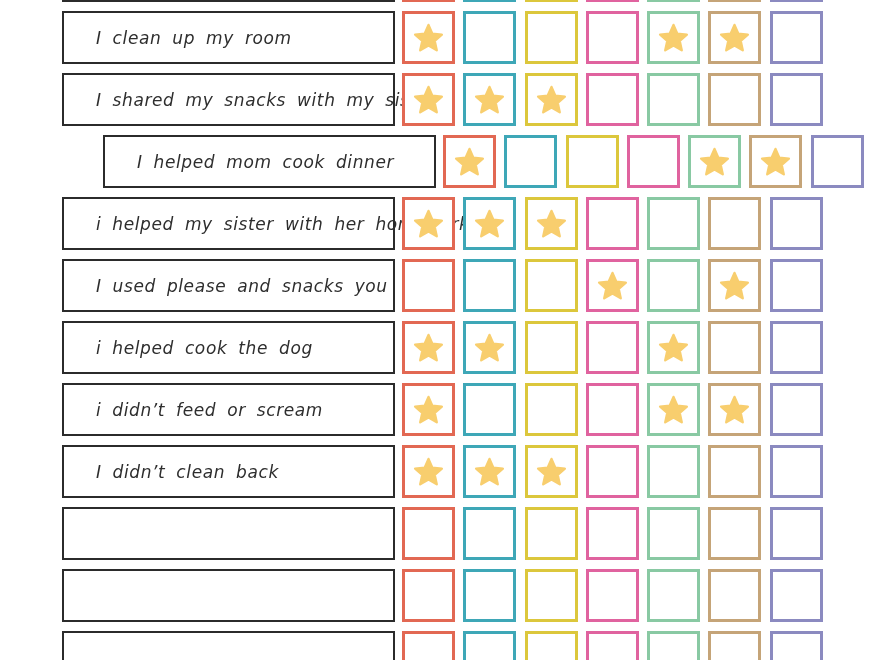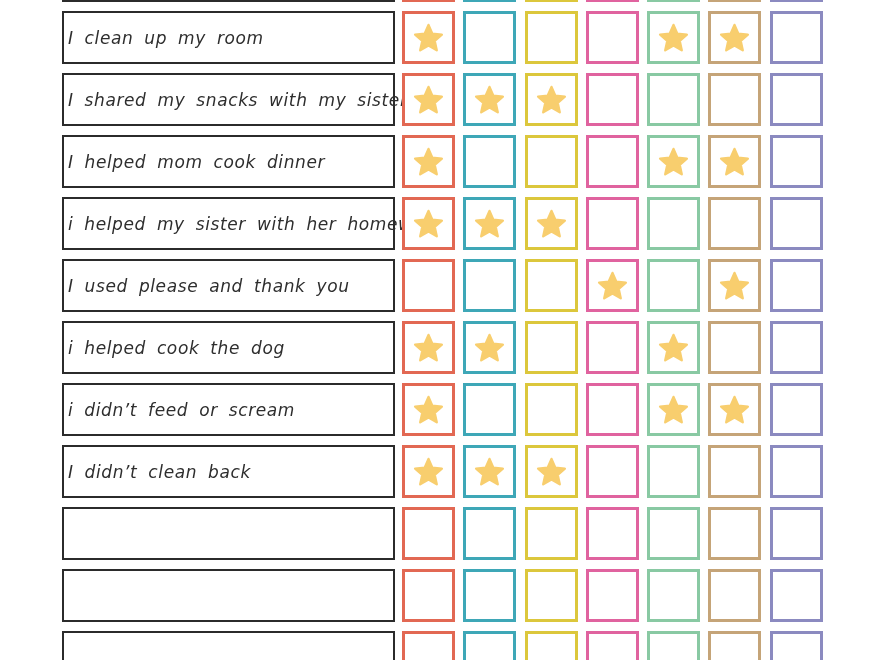--- a/index.html
+++ b/index.html
@@ -24,21 +24,21 @@
     margin-bottom: 9px;
   }
   .label-box {
     box-sizing: border-box;
     width: 333px;
     height: 53px;
     border: 2.5px solid #2b2b2b;
     background: #ffffff;
     display: flex;
     align-items: center;
-    padding-left: 4px;
+    padding-left: 32px;
     margin-right: 7px;
     flex: none;
   }
   .label-text {
     font-family: "DejaVu Sans", sans-serif;
     font-style: italic;
     font-size: 17px;
     color: #2e2e2e;
     letter-spacing: 0.6px;
     word-spacing: 5px;
@@ -130,21 +130,21 @@
           </svg>
         </div>
         <div class="cell" style="border-color: rgb(224, 99, 159);"></div>
         <div class="cell" style="border-color: rgb(137, 201, 163);"></div>
         <div class="cell" style="border-color: rgb(197, 164, 120);"></div>
         <div class="cell" style="border-color: rgb(139, 138, 192);"></div>
       </div>
   </div>
 
   <div class="row">
-    <div class="label-box" style="border-color: rgb(43, 43, 43);">
+    <div class="label-box" style="border-color: rgb(43, 43, 43); margin-left: 41px;">
       <span class="label-text">I helped mom cook dinner</span>
     </div>
     <div class="cells">
         <div class="cell" style="border-color: rgb(226, 104, 83);">
           <svg width="31" height="30" viewBox="0 0 32 32">
             <polygon points="16,2 20.11,11.34 30.27,12.36 22.66,19.16 24.82,29.14 16,24 7.18,29.14 9.34,19.16 1.73,12.36 11.89,11.34" fill="#F8CE6E" stroke="#F8CE6E" stroke-width="2.5" stroke-linejoin="round"></polygon>
           </svg>
         </div>
         <div class="cell" style="border-color: rgb(62, 167, 183);"></div>
         <div class="cell" style="border-color: rgb(220, 199, 60);"></div>
@@ -185,21 +185,21 @@
         </div>
         <div class="cell" style="border-color: rgb(224, 99, 159);"></div>
         <div class="cell" style="border-color: rgb(137, 201, 163);"></div>
         <div class="cell" style="border-color: rgb(197, 164, 120);"></div>
         <div class="cell" style="border-color: rgb(139, 138, 192);"></div>
       </div>
   </div>
 
   <div class="row">
     <div class="label-box" style="border-color: rgb(43, 43, 43);">
-      <span class="label-text">I used please and thank you</span>
+      <span class="label-text">I used please and snacks you</span>
     </div>
     <div class="cells">
         <div class="cell" style="border-color: rgb(226, 104, 83);"></div>
         <div class="cell" style="border-color: rgb(62, 167, 183);"></div>
         <div class="cell" style="border-color: rgb(220, 199, 60);"></div>
         <div class="cell" style="border-color: rgb(224, 99, 159);">
           <svg width="31" height="30" viewBox="0 0 32 32">
             <polygon points="16,2 20.11,11.34 30.27,12.36 22.66,19.16 24.82,29.14 16,24 7.18,29.14 9.34,19.16 1.73,12.36 11.89,11.34" fill="#F8CE6E" stroke="#F8CE6E" stroke-width="2.5" stroke-linejoin="round"></polygon>
           </svg>
         </div>

